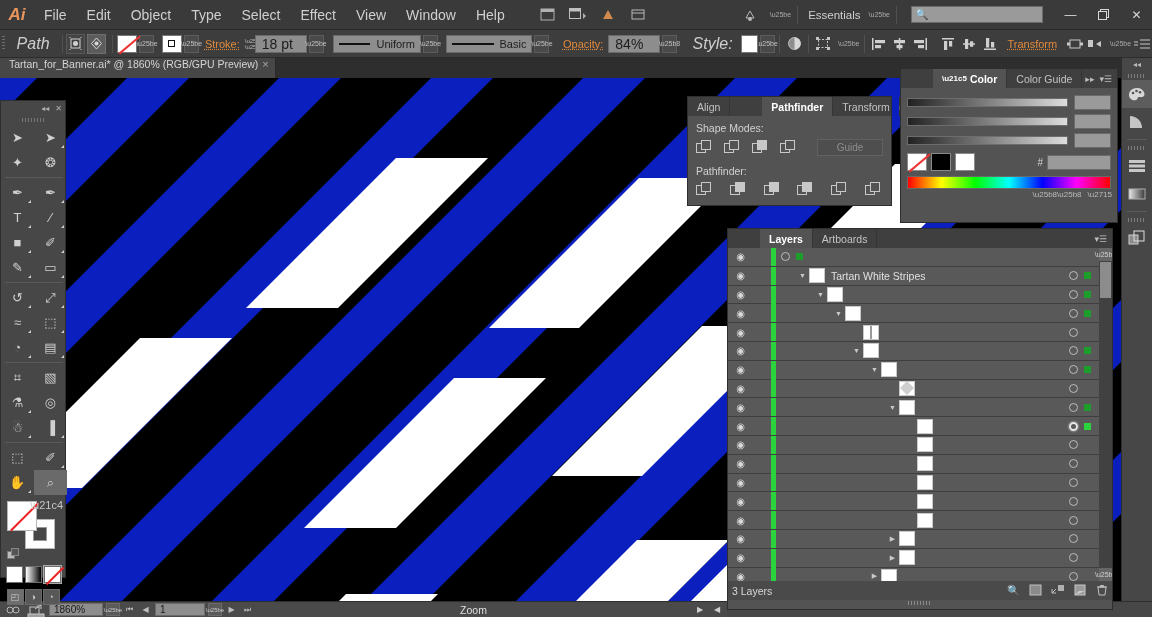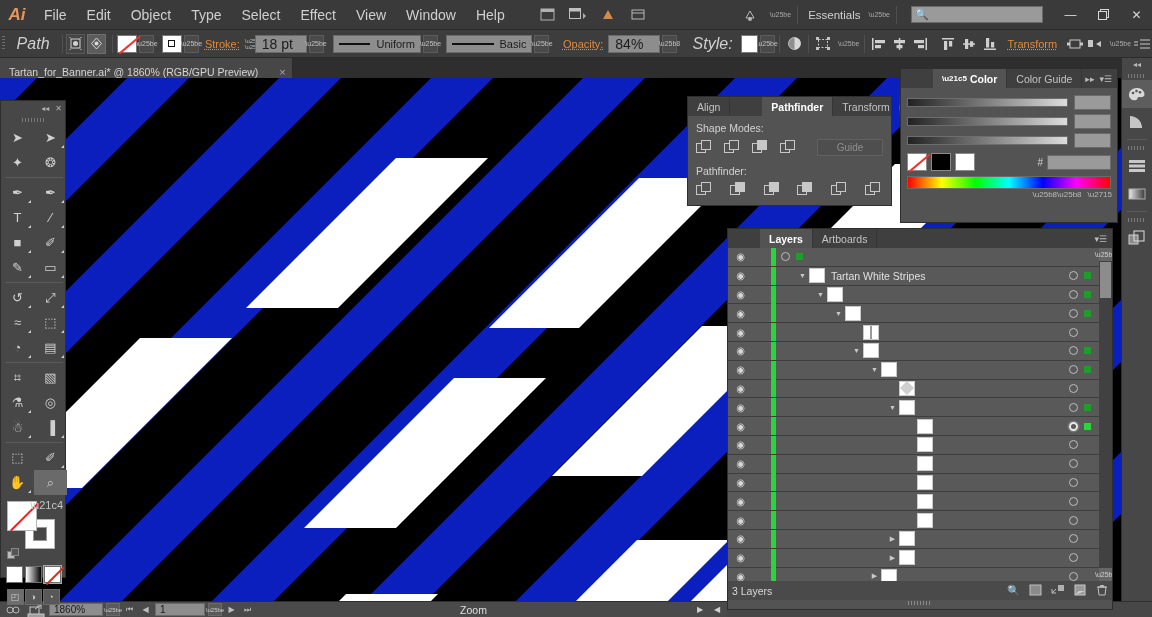--- a/index.html
+++ b/index.html
@@ -85,22 +85,22 @@
     align-items: center; justify-content: space-between; padding: 0 5px; color: #1d1d1d; font-size: 11px;
   }
   .combo .ln { width: 42px; height: 2px; background: #111; margin-right: 6px; }
   .align-ic {
     width: 22px; height: 20px; display: flex; align-items: center; justify-content: center; color:#c5c5c5;
   }
   .transform-link { color: #e08a3c; font-size: 11px; text-decoration: underline dotted; padding: 0 7px; }
   
   #tabbar { height: 20px; background: #2e2e2e; display: flex; align-items: flex-end; }
   .doctab {
-    height: 20px; background: #474747; display: flex; align-items: flex-end;
-    padding: 0 6px 0 9px; font-size: 10.5px; color: #d4d4d4; gap: 21px;
+    height: 20px; background: #474747; display: flex; align-items: flex-start;
+    padding: 0 6px 0 9px; font-size: 10.5px; color: #d4d4d4; gap: 4px;
     border-right: 1px solid #2a2a2a;
   }
   .doctab .x { color: #a8a8a8; font-size: 11px; }
   
   #canvas {
     position: absolute; left: 0; top: 78px; width: 1152px; height: 523px;
     background: #000; overflow: hidden;
   }
   #pattern { position: absolute; inset: 0; }
   

